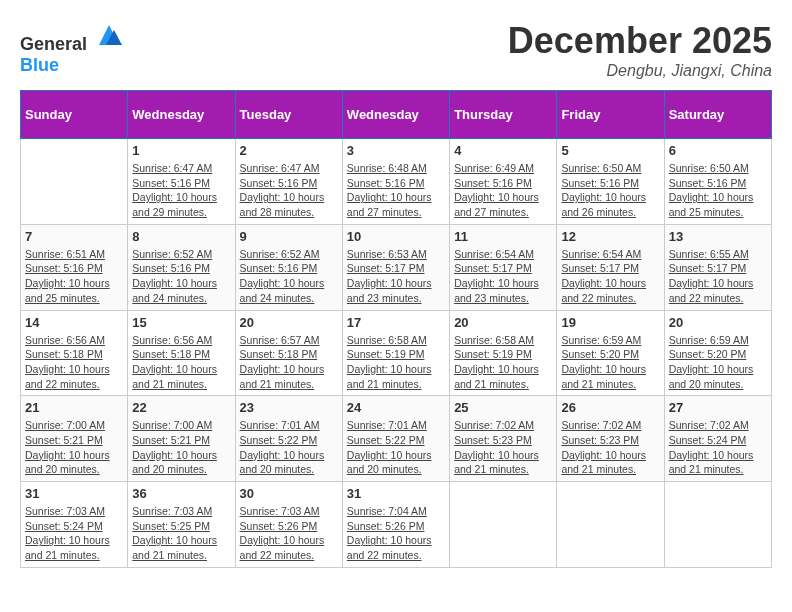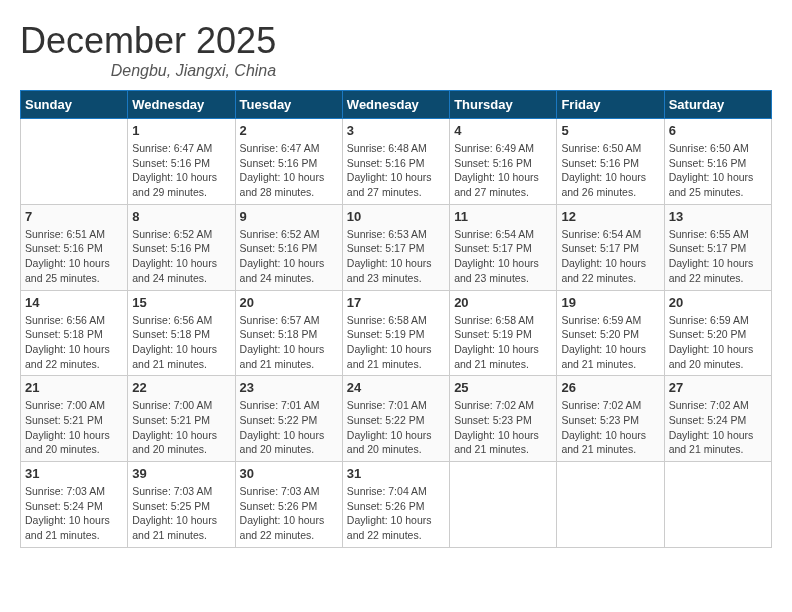--- a/index.html
+++ b/index.html
@@ -33,37 +33,37 @@
     .logo-icon {
       width: 30px;
       height: 30px;
       margin-left: 2px;
     }
     .title-block {
       text-align: right;
     }
     .month-title {
       font-size: 36px;
-      font-weight: normal;
+      font-weight: bold;
       color: #333;
     }
     .location {
       font-size: 16px;
       color: #555;
       font-style: italic;
     }
     .calendar {
       width: 100%;
       border-collapse: collapse;
       font-size: 11px;
     }
     .calendar th {
-      background-color: #0c4a6e;
+      background-color: #a21caf;
       color: white;
-      padding: 6px 4px;
+      padding: 16px 4px;
       text-align: left;
       font-size: 13px;
       font-weight: bold;
       border: 1px solid #1a78c2;
     }
     .calendar td {
       border: 1px solid #ccc;
       vertical-align: top;
       padding: 4px;
       width: calc(100% / 7);
@@ -72,35 +72,47 @@
     .day-number {
       font-weight: bold;
       font-size: 13px;
       margin-bottom: 3px;
       color: #333;
     }
     .day-info {
       color: #444;
       font-size: 10.5px;
       line-height: 1.4;
+      text-decoration: underline;
     }
     .empty-cell {
       background: #f9f9f9;
     }
     .week-row td {
       background: #fff;
     }
     .week-row:nth-child(even) td {
       background: #fafafa;
     }
   </style>
 </head>
 <body>
 
 <div class="header">
+  <div class="logo">
+    <div>
+      <span class="logo-text-general">General</span>
+      <svg class="logo-icon" viewBox="0 0 30 30" xmlns="http://www.w3.org/2000/svg">
+        <polygon points="5,25 15,5 25,25" fill="#2196F3"></polygon>
+        <polygon points="12,25 20,10 28,25" fill="#1565C0"></polygon>
+      </svg>
+      <br>
+      <span class="logo-text-blue">Blue</span>
+    </div>
+  </div>
   <div class="title-block">
     <div class="month-title">December 2025</div>
     <div class="location">Dengbu, Jiangxi, China</div>
   </div>
 </div>
 
 <table class="calendar">
   <thead>
     <tr>
     <th>Sunday</th>
@@ -229,21 +241,21 @@
           <div class="day-number">27</div>
           <div class="day-info">Sunrise: 7:02 AM<br>Sunset: 5:24 PM<br>Daylight: 10 hours<br>and 21 minutes.</div>
         </td>
       </tr>
       <tr class="week-row">
         <td>
           <div class="day-number">31</div>
           <div class="day-info">Sunrise: 7:03 AM<br>Sunset: 5:24 PM<br>Daylight: 10 hours<br>and 21 minutes.</div>
         </td>
         <td>
-          <div class="day-number">39</div>
+          <div class="day-number">36</div>
           <div class="day-info">Sunrise: 7:03 AM<br>Sunset: 5:25 PM<br>Daylight: 10 hours<br>and 21 minutes.</div>
         </td>
         <td>
           <div class="day-number">30</div>
           <div class="day-info">Sunrise: 7:03 AM<br>Sunset: 5:26 PM<br>Daylight: 10 hours<br>and 22 minutes.</div>
         </td>
         <td>
           <div class="day-number">31</div>
           <div class="day-info">Sunrise: 7:04 AM<br>Sunset: 5:26 PM<br>Daylight: 10 hours<br>and 22 minutes.</div>
         </td>

